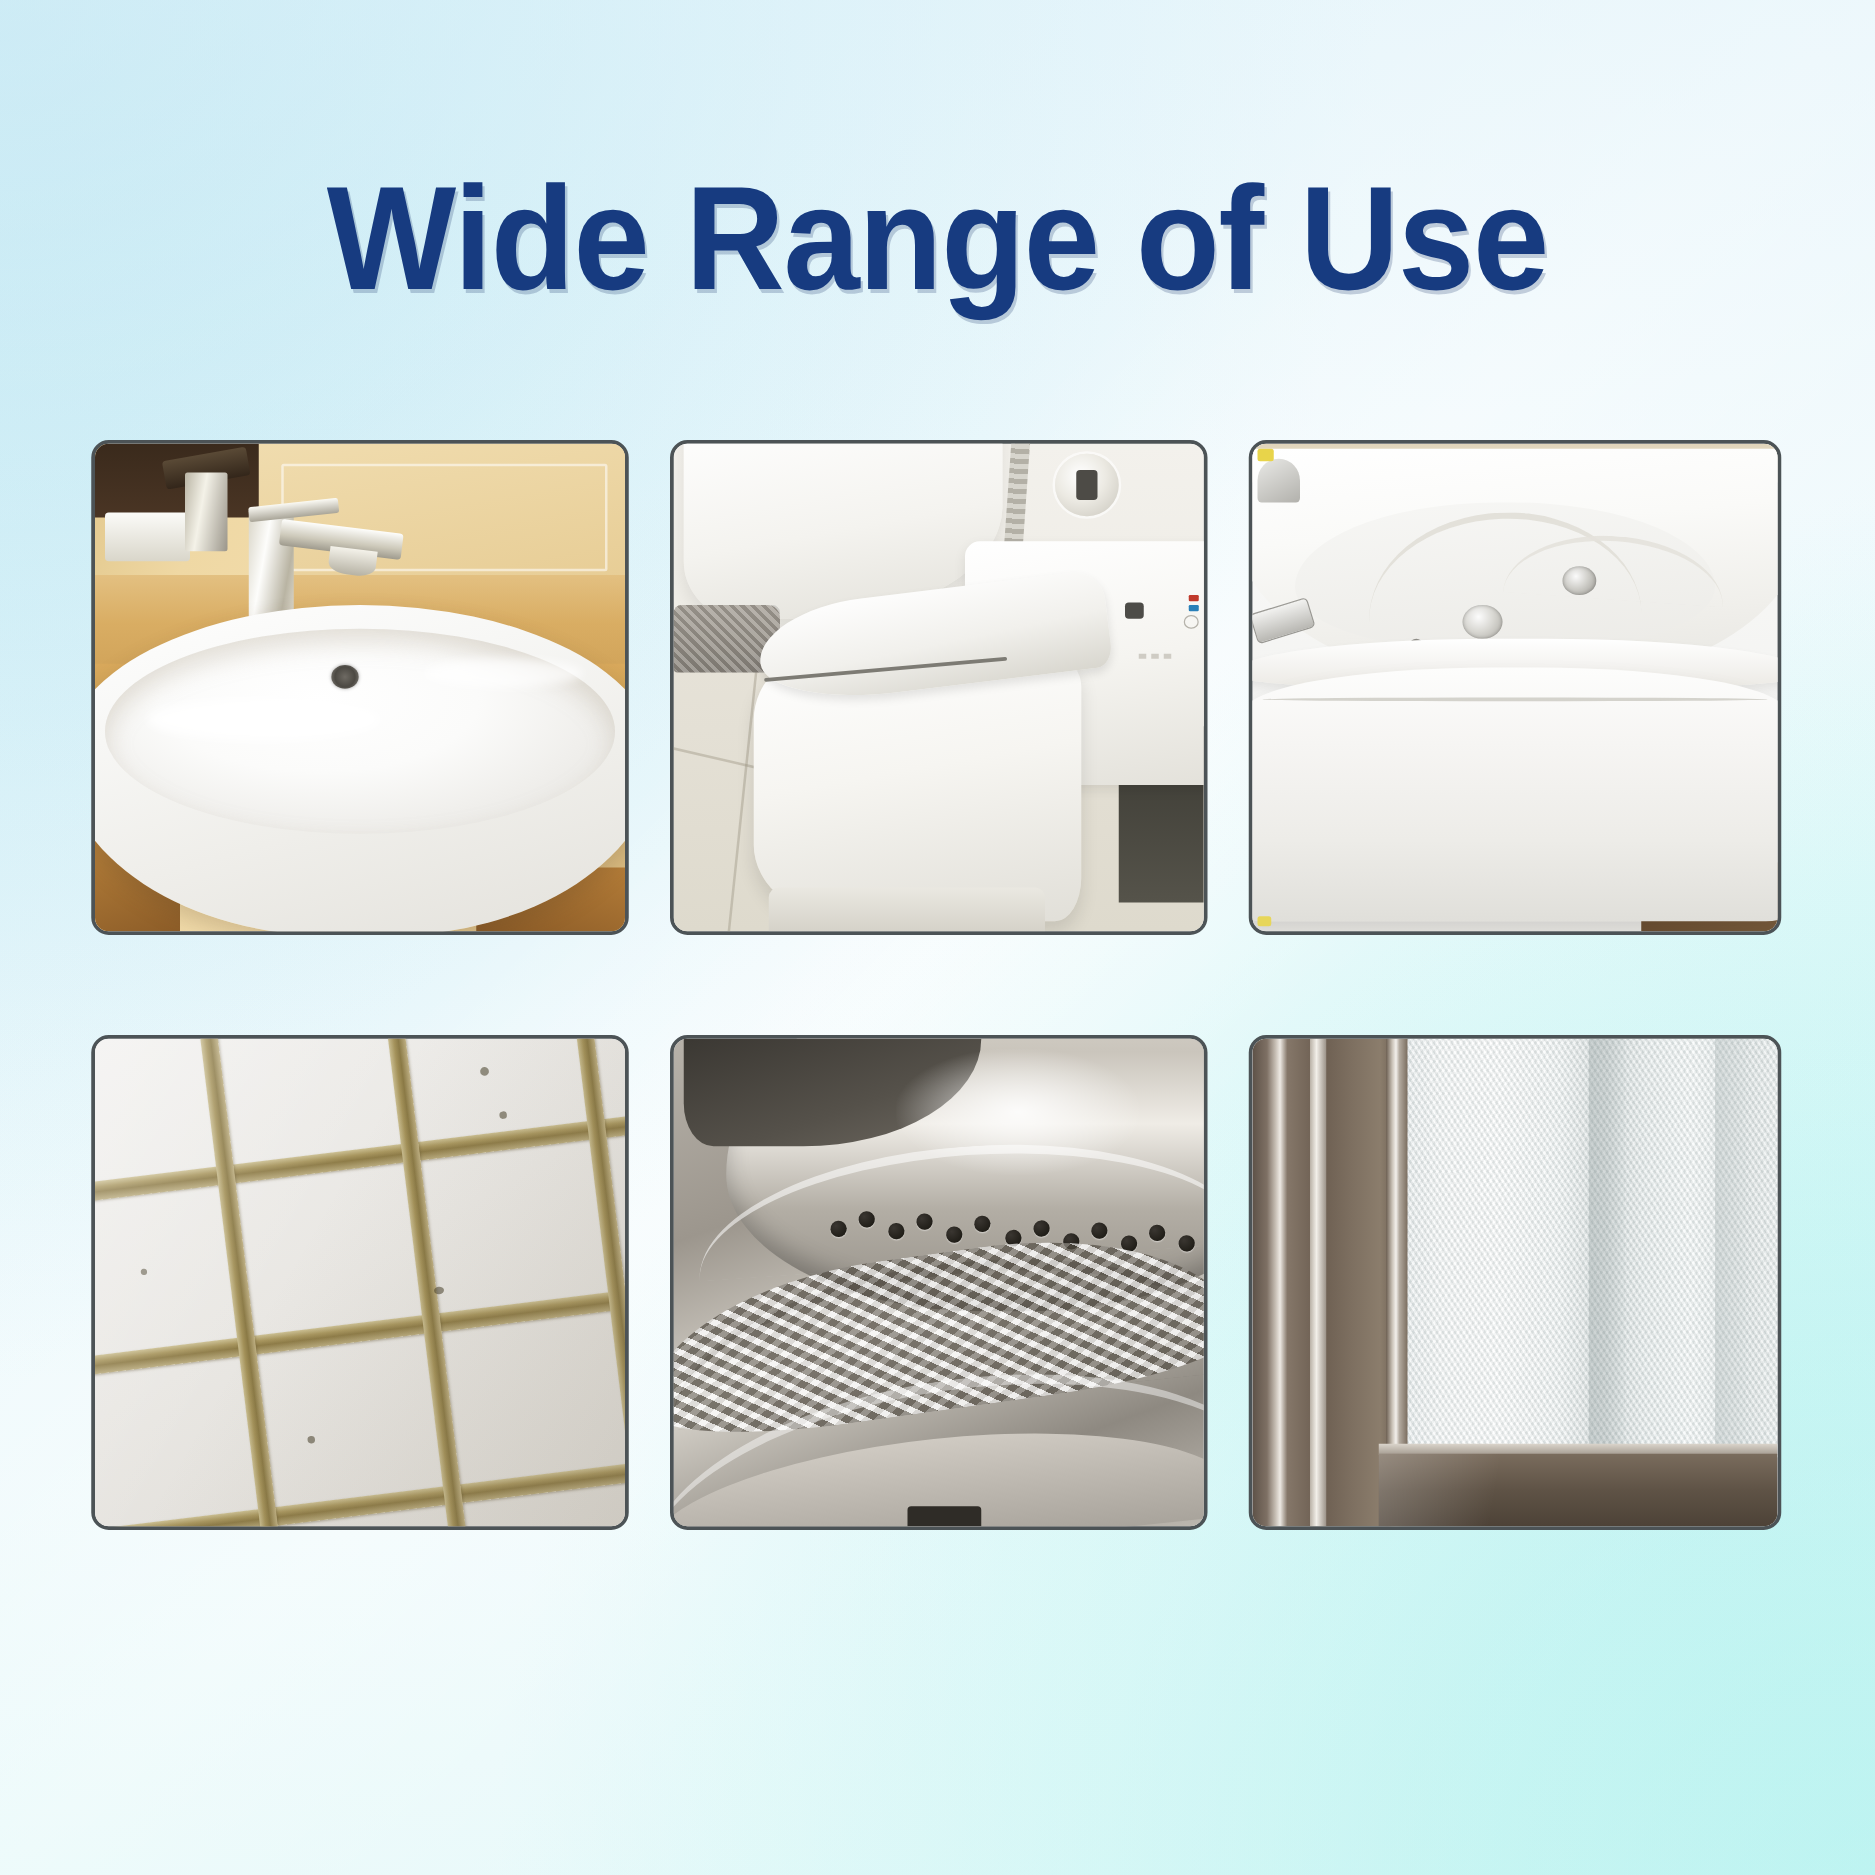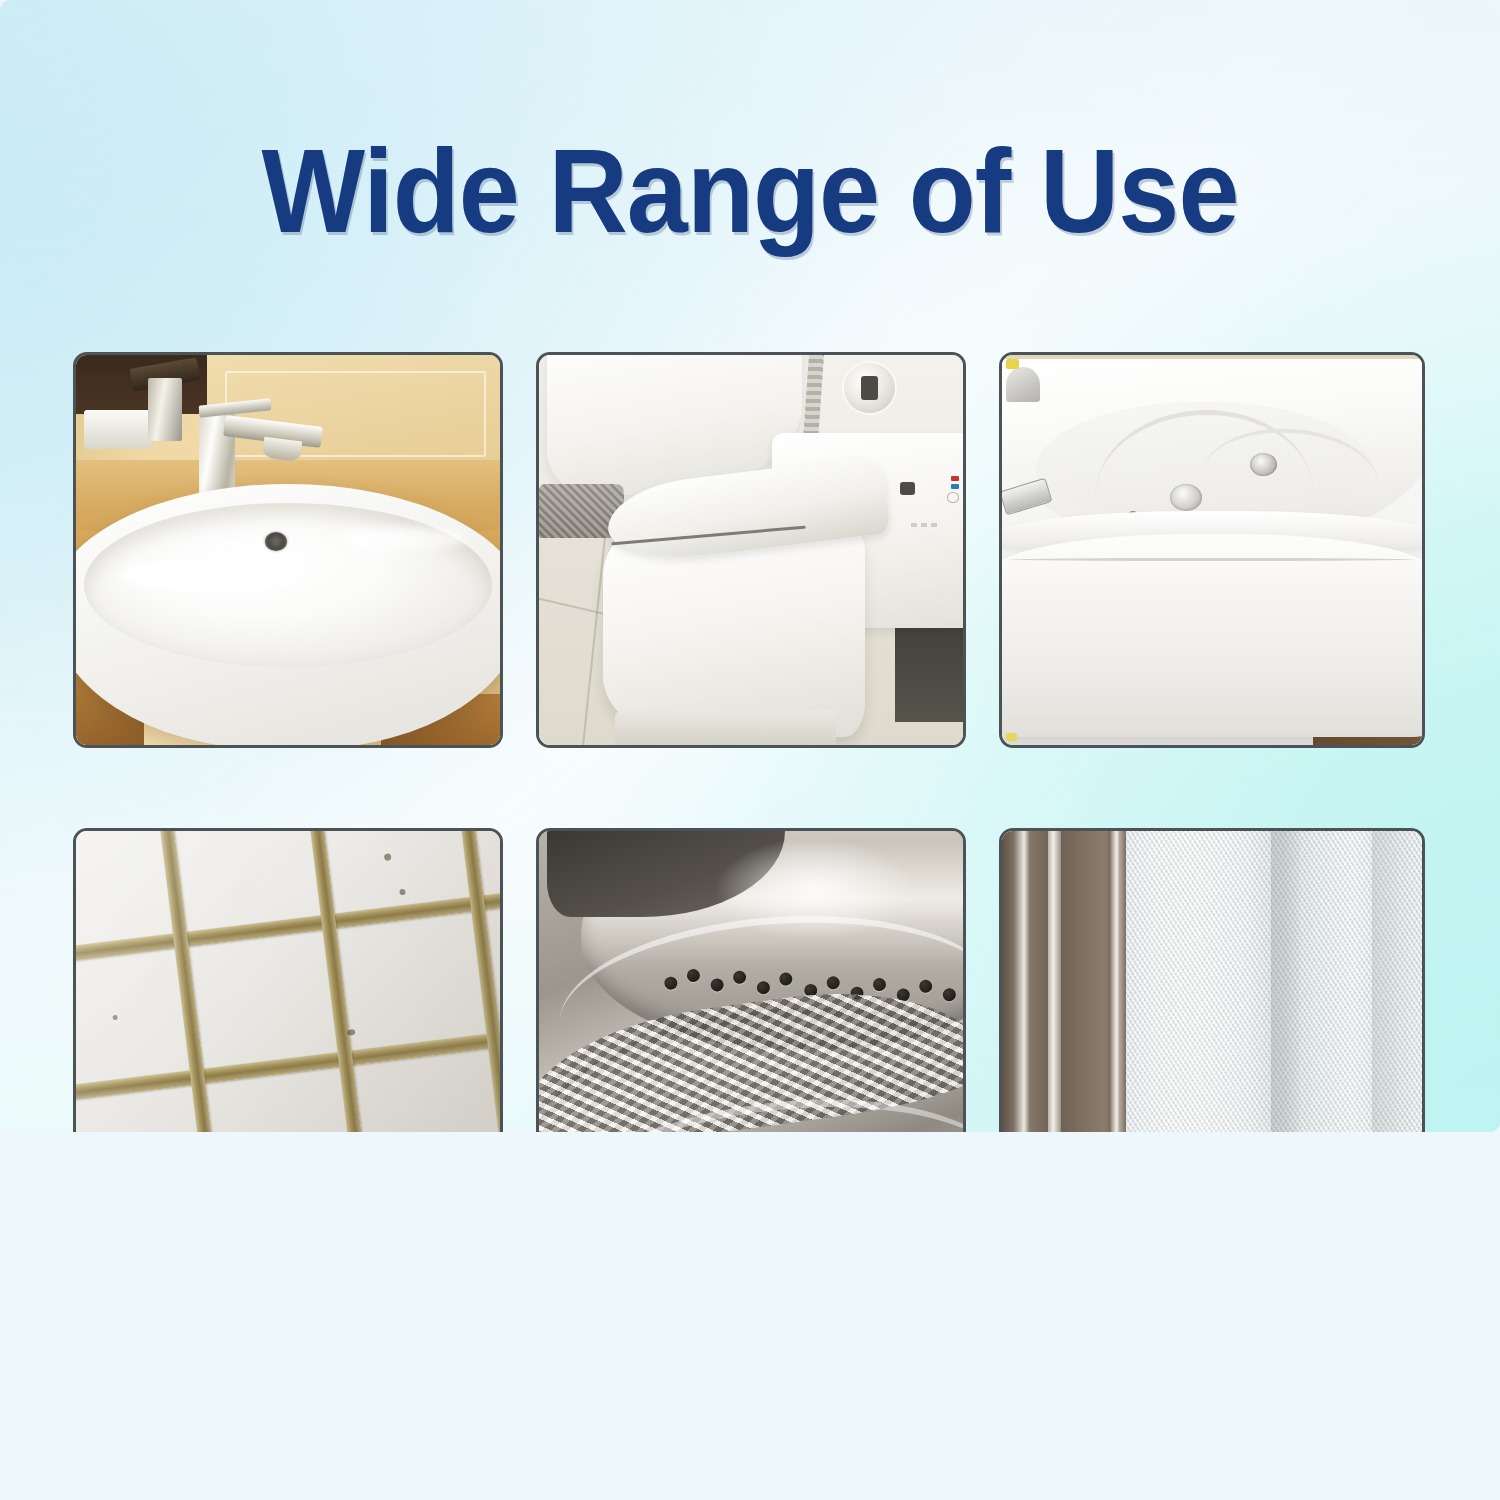--- a/index.html
+++ b/index.html
@@ -5,23 +5,22 @@
   html,body{margin:0;padding:0;}
   body{
     width:1500px;height:1500px;
     font-family:"Liberation Sans", sans-serif;
     overflow:hidden;
     position:relative;
     background:#eef8fc;
   }
   #stage{
     position:absolute;inset:0;
-    width:1500px;height:1132px;
+    width:1500px;height:1500px;
     overflow:hidden;
-    border-radius:10px;
   }
   
   .bg-base{
     position:absolute;inset:0;
     background:#f4fbfd;
   }
   .bg-tl{
     position:absolute;inset:0;
     background:radial-gradient(circle at 0% 0%, #b5e3f0 0%, #c9ecf5 16%, #ddf3f9 30%, rgba(240,250,253,0) 52%);
   }

